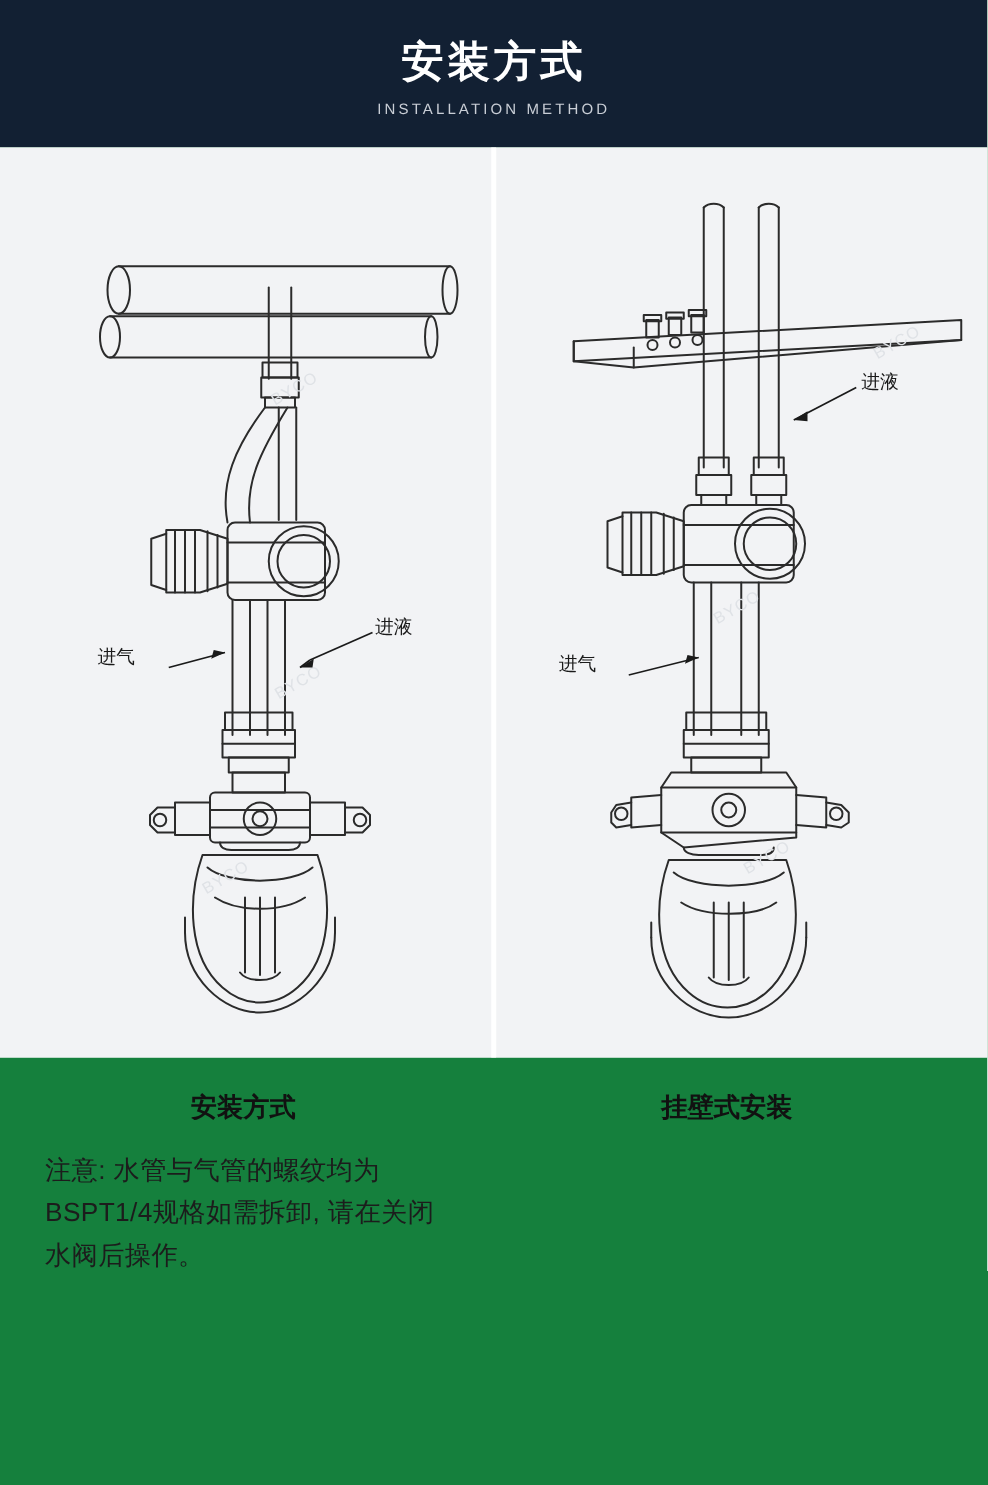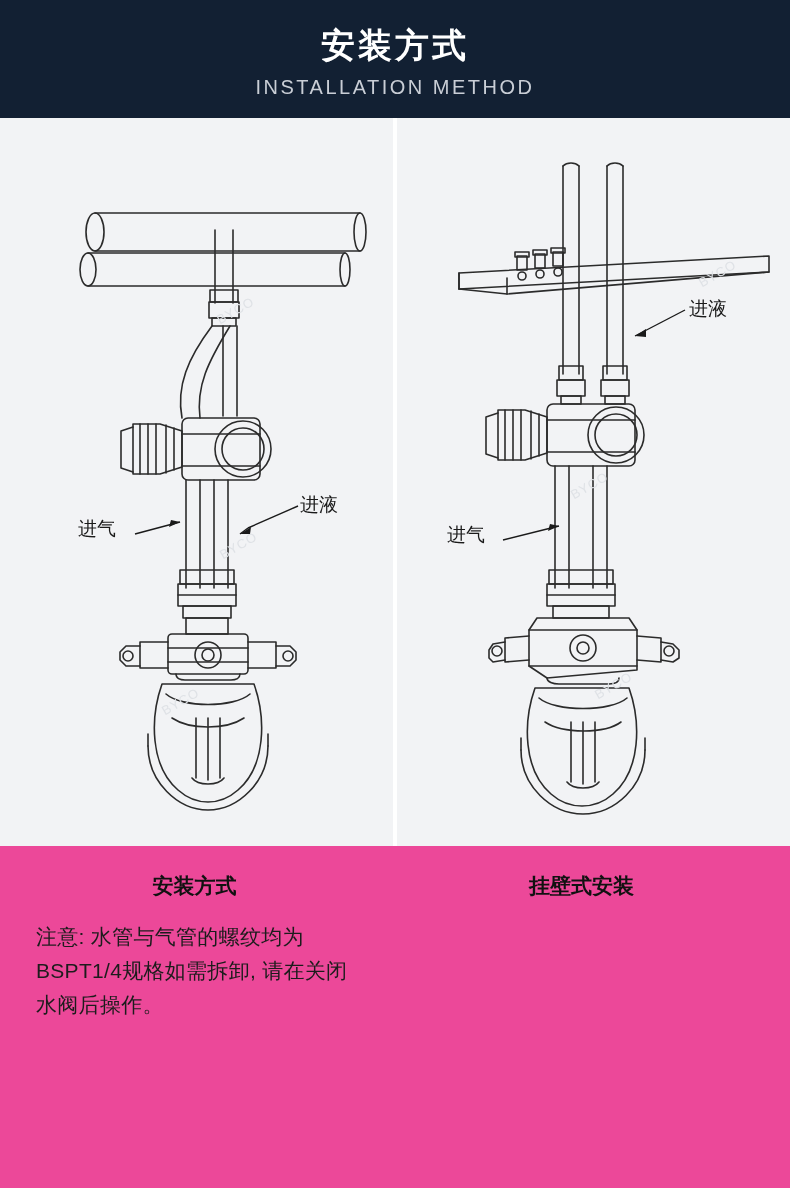--- a/index.html
+++ b/index.html
@@ -6,21 +6,21 @@
   html, body {
     margin: 0; padding: 0;
     width: 790px; height: 1188px;
     background: #ffffff;
     font-family: "Liberation Sans", sans-serif;
   }
   .page {
     position: relative;
     width: 790px; height: 1188px;
     overflow: hidden;
-    background: #ec4899;
+    background: #15803d;
   }
 
   
   .header {
     width: 790px;
     height: 118px;
     background: #122033;
     display: flex;
     flex-direction: column;
     align-items: center;
@@ -29,21 +29,21 @@
   }
   .header-title {
     color: #ffffff;
     font-size: 34px;
     font-weight: bold;
     letter-spacing: 3px;
     line-height: 1.2;
   }
   .header-sub {
     color: #c9ced6;
-    font-size: 20px;
+    font-size: 12px;
     letter-spacing: 2.5px;
     margin-top: 10px;
     font-weight: normal;
   }
 
   
   .illus-band {
     display: flex;
     width: 790px;
     height: 728px;
@@ -67,21 +67,21 @@
     font-size: 13px;
     letter-spacing: 1px;
     transform: rotate(-30deg);
     pointer-events: none;
     user-select: none;
   }
 
   .callout {
     position: absolute;
     color: #1a1a1a;
-    font-size: 19px;
+    font-size: 15px;
     white-space: nowrap;
   }
 
   
   .captions {
     display: flex;
     width: 790px;
     padding-top: 26px;
   }
   .caption-cell {

